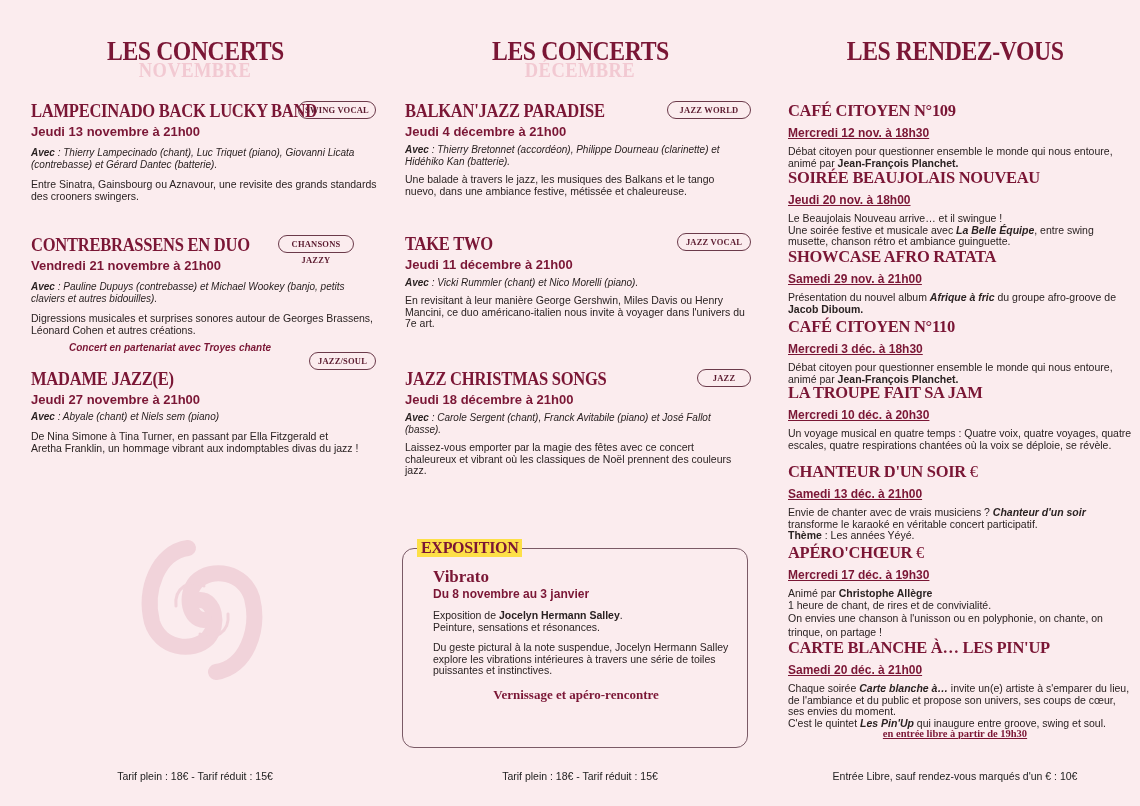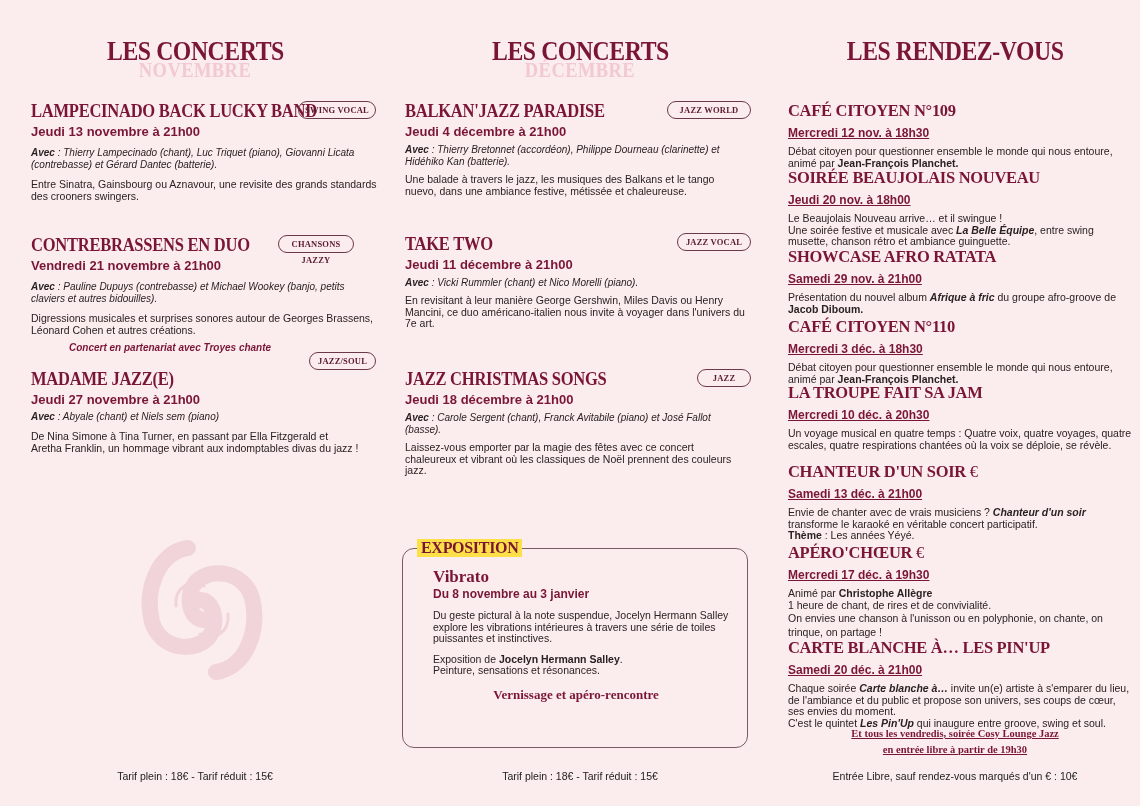--- a/index.html
+++ b/index.html
@@ -159,25 +159,25 @@
     <div class="ev-with" style="margin-top:5px;"><b>Avec</b><span> : Carole Sergent (chant), Franck Avitabile (piano) et José Fallot (basse).</span></div>
     <div class="ev-desc" style="margin-top:6px;">Laissez-vous emporter par la magie des fêtes avec ce concert chaleureux et vibrant où les classiques de Noël prennent des couleurs jazz.</div>
   </div>
   <div class="badge" style="left:307px; top:369px; width:54px;">JAZZ</div>
 
   <div class="expo-box">
     <div class="expo-label">EXPOSITION</div>
     <div class="expo-inner">
       <div class="expo-title">Vibrato</div>
       <div class="expo-dates">Du 8 novembre au 3 janvier</div>
-      <div class="expo-text">Du geste pictural à la note suspendue, Jocelyn Hermann Salley explore les vibrations intérieures à travers une série de toiles puissantes et instinctives.</div>
       <div class="expo-text">
         <span>Exposition de </span><b>Jocelyn Hermann Salley</b><span>.</span><br>
         <span>Peinture, sensations et résonances.</span>
       </div>
+      <div class="expo-text">Du geste pictural à la note suspendue, Jocelyn Hermann Salley explore les vibrations intérieures à travers une série de toiles puissantes et instinctives.</div>
       <div class="expo-vern">
         <div class="expo-vern-t">Vernissage et apéro-rencontre</div>
       </div>
     </div>
   </div>
 
   <div class="tarif">Tarif plein : 18€ - Tarif réduit : 15€</div>
 </div>
 
 <div class="col col-3">
@@ -227,18 +227,17 @@
     <div class="ev-desc"><span>Animé par </span><b>Christophe Allègre</b><br><span>1 heure de chant, de rires et de convivialité.</span><br><span style="line-height:14px;">On envies une chanson à l'unisson ou en polyphonie, on chante, on trinque, on partage !</span></div>
   </div>
 
   <div class="rdv" style="top:638px;">
     <div class="ev-title">CARTE BLANCHE À… LES PIN'UP</div>
     <div class="ev-date">Samedi 20 déc. à 21h00</div>
     <div class="ev-desc"><span>Chaque soirée </span><b><i>Carte blanche à…</i></b><span> invite un(e) artiste à s'emparer du lieu, de l'ambiance et du public et propose son univers, ses coups de cœur, ses envies du moment.</span><br><span>C'est le quintet </span><b><i>Les Pin'Up</i></b><span> qui inaugure entre groove, swing et soul.</span></div>
   </div>
 
   <div class="friday">
-    <div>Et tous les vendredis, soirée Cosy Lounge Jazz</div>
     <div>en entrée libre à partir de 19h30</div>
   </div>
 
   <div class="tarif">Entrée Libre, sauf rendez-vous marqués d'un € : 10€</div>
 </div>
 
 </body></html>

